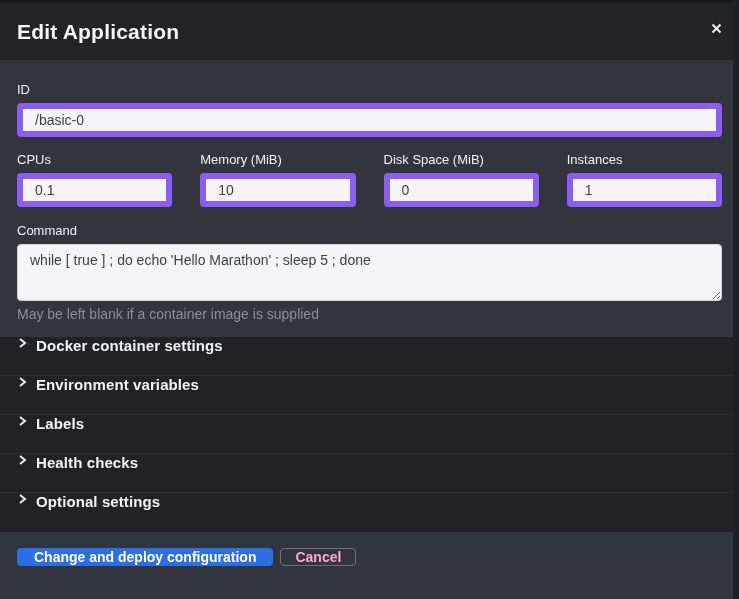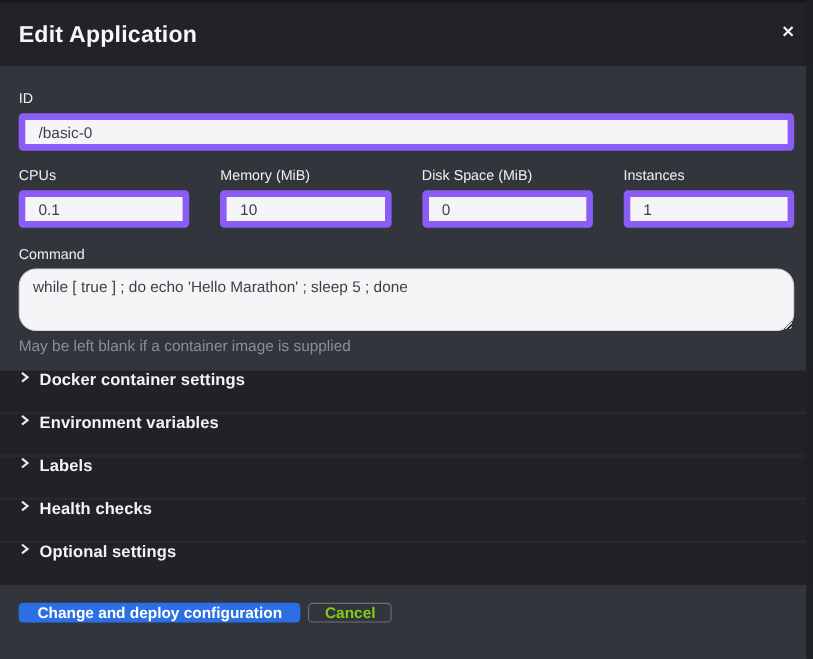--- a/index.html
+++ b/index.html
@@ -61,21 +61,21 @@
   .grid-row {
     display: grid; grid-template-columns: repeat(4, 1fr); gap: 28px;
     margin-top: 15px;
   }
   .command-group { margin-top: 16px; }
   .command-textarea {
     box-sizing: border-box;
     width: 100%; height: 57px;
     background: #f5f5f7;
     border: 1px solid #d4d5d9;
-    border-radius: 16px;
+    border-radius: 4px;
     padding: 7px 12px;
     font-family: "Liberation Sans", sans-serif;
     font-size: 14px; color: #3c3f45;
     resize: vertical;
     outline: none;
     display: block;
   }
   .help-text {
     margin-top: 5px; padding-bottom: 14px;
     color: #8a8f96; font-size: 14px; line-height: 17px;
@@ -108,21 +108,21 @@
     font-family: "Liberation Sans", sans-serif;
     font-size: 14px; font-weight: 700;
     display: inline-flex; align-items: center;
     cursor: pointer;
   }
   .btn-primary {
     background: #2c6ee4; color: #ffffff;
     border: none; padding: 0 17px;
   }
   .btn-default {
-    background: transparent; color: #84cc16;
+    background: transparent; color: #f9a8d4;
     border: 1px solid #6d7176; padding: 0 14px;
   }
 </style>
 </head>
 <body>
 
 <div class="top-strip"></div>
 <div class="right-strip"></div>
 
 <div class="modal-header">

